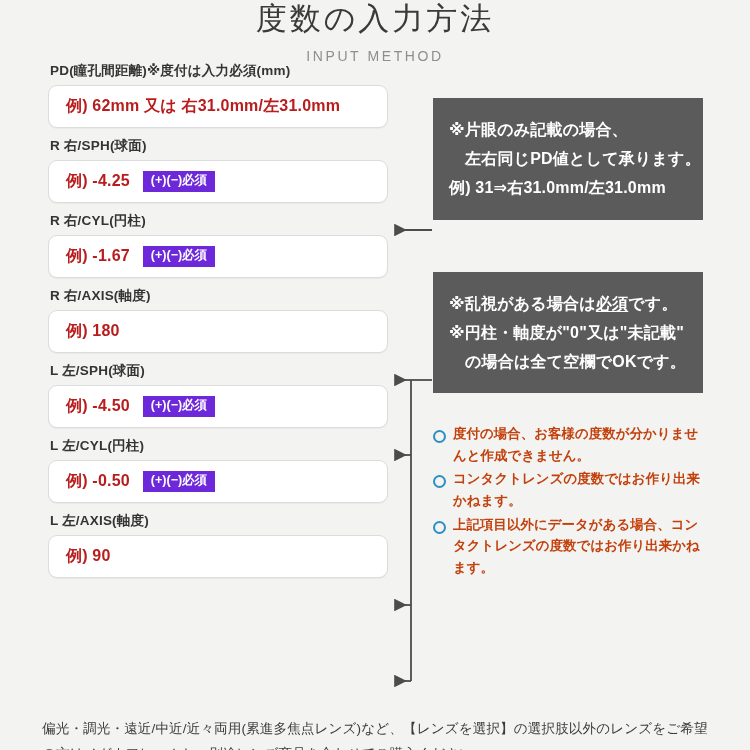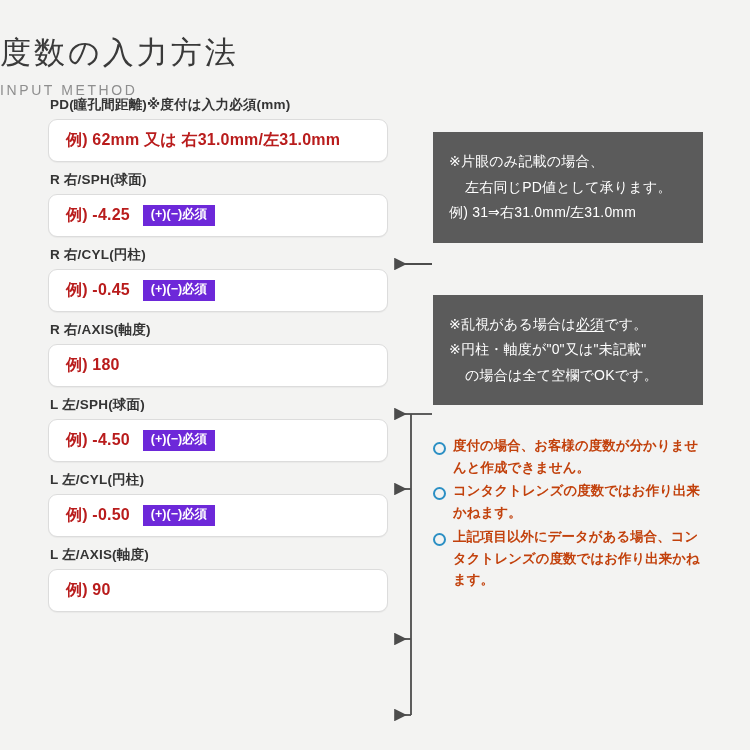--- a/index.html
+++ b/index.html
@@ -11,22 +11,21 @@
     height: 750px;
     background: #f3f3f2;
     font-family: "Liberation Sans", "DejaVu Sans", sans-serif;
     color: #3c3c3c;
     overflow: hidden;
     position: relative;
   }
 
   
   .header {
-    text-align: left;
-    padding-top: 34px;
+    text-align: center;
   }
   .title {
     font-size: 31px;
     font-weight: 400;
     letter-spacing: 3px;
     color: #3a3a3a;
     line-height: 1.2;
   }
   .subtitle {
     margin-top: 11px;
@@ -99,22 +98,22 @@
     top: 0;
     width: 270px;
   }
   .callout {
     background: #5b5b5b;
     color: #ffffff;
     box-sizing: border-box;
     padding: 17px 14px 17px 16px;
   }
   .callout-line {
-    font-size: 14px;
-    font-weight: 400;
+    font-size: 16px;
+    font-weight: 700;
     line-height: 1.82;
     letter-spacing: 0.2px;
     white-space: nowrap;
   }
   .callout-line.indent {
     padding-left: 16px;
   }
   .callout-line u {
     text-decoration: underline;
     text-underline-offset: 2px;
@@ -208,21 +207,21 @@
       <div class="field-label">R 右/SPH(球面)</div>
       <div class="field-box">
         <span class="field-value">例) -4.25</span>
         <span class="req-badge">(+)(−)必須</span>
       </div>
     </div>
 
     <div class="field-row">
       <div class="field-label">R 右/CYL(円柱)</div>
       <div class="field-box">
-        <span class="field-value">例) -0.45</span>
+        <span class="field-value">例) -1.67</span>
         <span class="req-badge">(+)(−)必須</span>
       </div>
     </div>
 
     <div class="field-row">
       <div class="field-label">R 右/AXIS(軸度)</div>
       <div class="field-box">
         <span class="field-value">例) 180</span>
       </div>
     </div>

